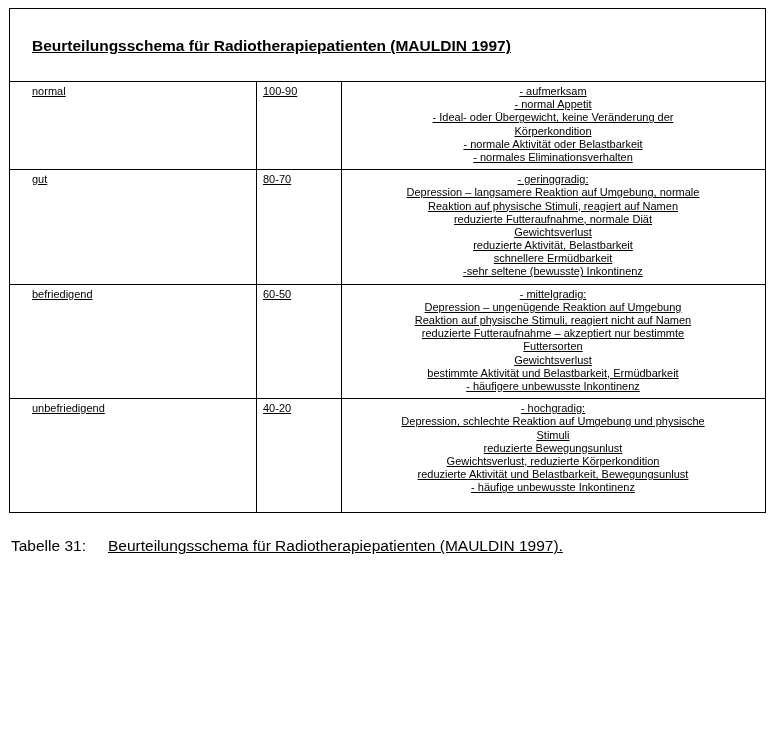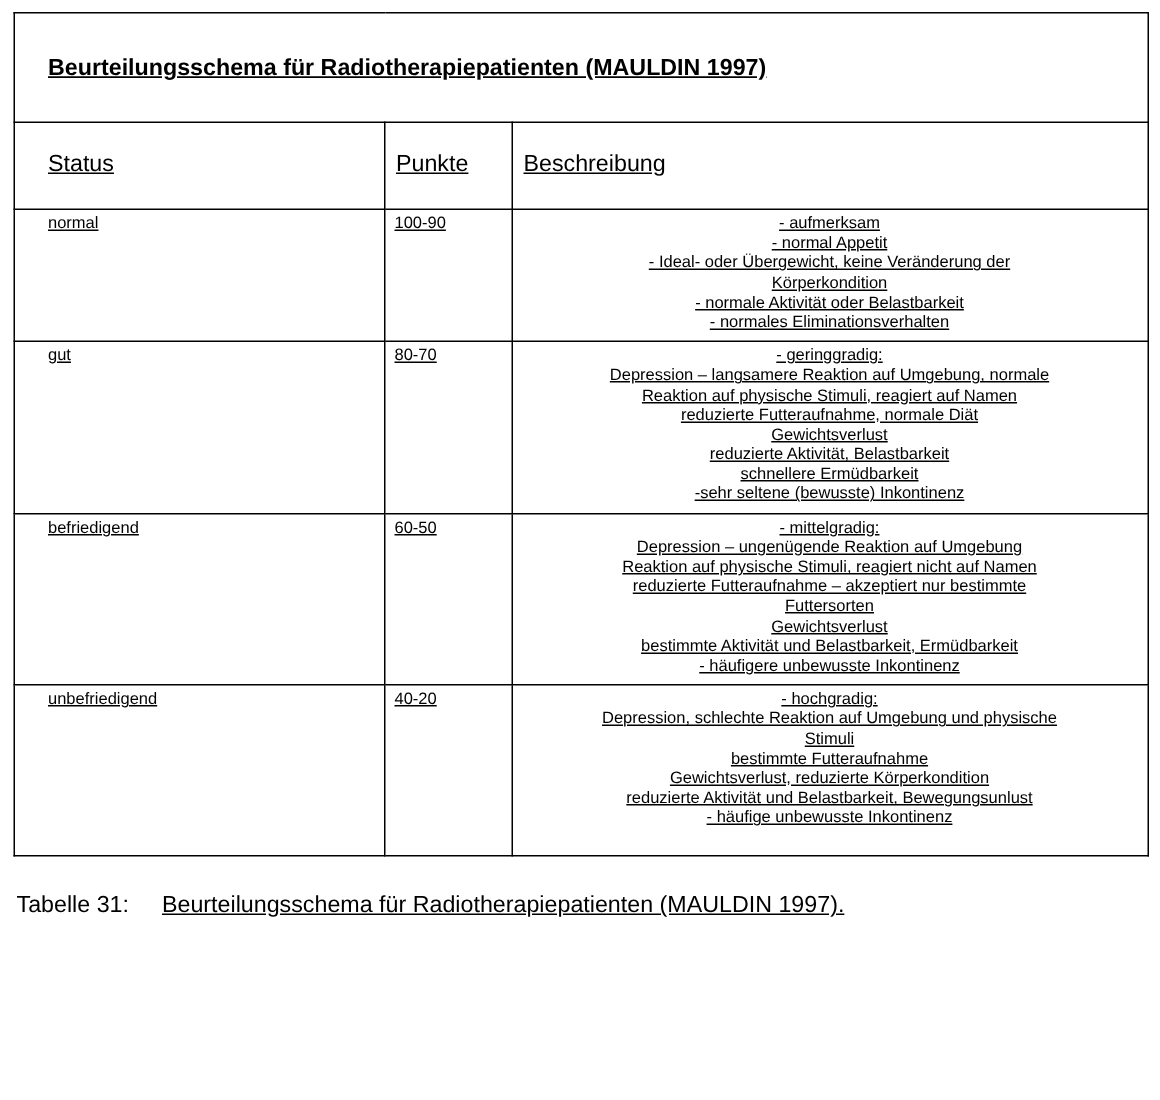--- a/index.html
+++ b/index.html
@@ -72,25 +72,20 @@
       <col style="width:247px">
       <col style="width:85px">
       <col style="width:424px">
     </colgroup>
     <thead>
       <tr class="title-row">
         <td colspan="3">
           <span class="table-title">Beurteilungsschema für Radiotherapiepatienten (MAULDIN 1997)</span>
         </td>
       </tr>
-      <tr class="header-row">
-        <th class="col-status">Status</th>
-        <th class="col-punkte">Punkte</th>
-        <th class="col-beschreibung">Beschreibung</th>
-      </tr>
     </thead>
     <tbody>
         <tr>
           <td class="col-status">normal</td>
           <td class="col-punkte">100-90</td>
           <td class="col-beschreibung">
             <div class="beschreibung-line">- aufmerksam</div>
             <div class="beschreibung-line">- normal Appetit</div>
             <div class="beschreibung-line">- Ideal- oder Übergewicht, keine Veränderung der</div>
             <div class="beschreibung-line">Körperkondition</div>
@@ -126,21 +121,21 @@
             <div class="beschreibung-line">- häufigere unbewusste Inkontinenz</div>
           </td>
         </tr>
         <tr>
           <td class="col-status">unbefriedigend</td>
           <td class="col-punkte">40-20</td>
           <td class="col-beschreibung">
             <div class="beschreibung-line">- hochgradig:</div>
             <div class="beschreibung-line">Depression, schlechte Reaktion auf Umgebung und physische</div>
             <div class="beschreibung-line">Stimuli</div>
-            <div class="beschreibung-line">bestimmte Futteraufnahme</div>
+            <div class="beschreibung-line">reduzierte Bewegungsunlust</div>
             <div class="beschreibung-line">Gewichtsverlust, reduzierte Körperkondition</div>
             <div class="beschreibung-line">reduzierte Aktivität und Belastbarkeit, Bewegungsunlust</div>
             <div class="beschreibung-line">- häufige unbewusste Inkontinenz</div>
           </td>
         </tr>
       </tbody>
   </table>
 
   <div class="caption">
     <span class="caption-label">Tabelle 31:</span><span class="caption-text">Beurteilungsschema für Radiotherapiepatienten (MAULDIN 1997).</span>

